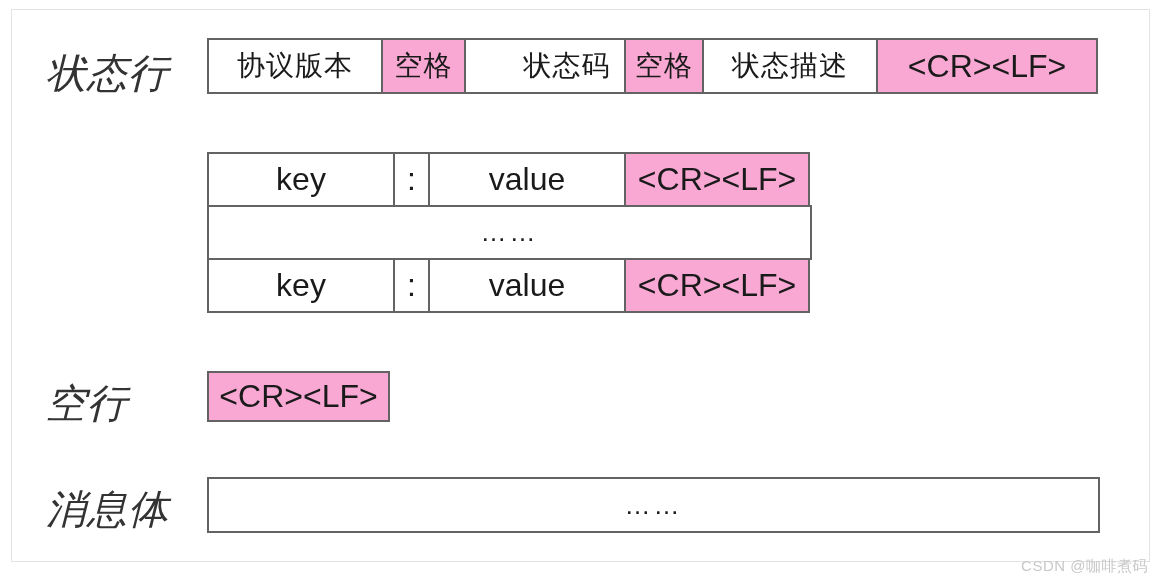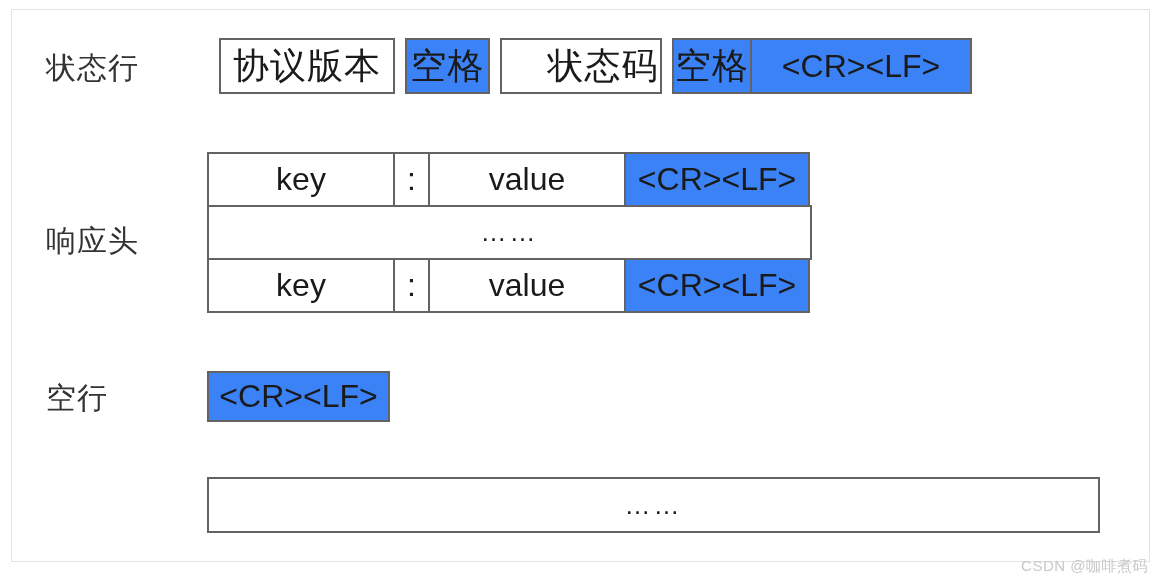--- a/index.html
+++ b/index.html
@@ -24,25 +24,26 @@
     top: 9px;
     width: 1139px;
     height: 553px;
     border: 1px solid #e3e3e3;
     background: #ffffff;
     box-sizing: border-box;
   }
 
   .row-label {
     position: absolute;
-    font-size: 30px;
+    font-size: 40px;
     line-height: 1;
     color: #333333;
     white-space: nowrap;
     letter-spacing: 1px;
+    font-style: italic;
   }
 
   .box-group {
     position: absolute;
     display: flex;
     box-sizing: border-box;
   }
 
   .cell {
     box-sizing: border-box;
@@ -51,23 +52,23 @@
     display: flex;
     align-items: center;
     justify-content: center;
     font-size: 32px;
     color: #1a1a1a;
     white-space: nowrap;
     margin-right: -2px;
   }
   .cell:last-child { margin-right: 0; }
 
-  .cell.gray { background: #3b82f6; }
+  .cell.gray { background: #f9a8d4; }
 
-  .cell.cn { font-size: 36px; letter-spacing: 1px; margin-left: 12px; }
+  .cell.cn { font-size: 28px; letter-spacing: 1px; }
 
   .stack {
     position: absolute;
     display: flex;
     flex-direction: column;
     box-sizing: border-box;
   }
   .stack-row {
     display: flex;
     margin-bottom: -2px;
@@ -97,24 +98,24 @@
 <div id="figure">
   <div class="figure-frame"></div>
 
   <div class="row-label" style="left:46px; top:53px;">状态行</div>
 
   <div class="box-group" style="left:207px; top:38px; width:893px; height:56px;">
     <div class="cell cn" style="width:176px; height:56px;">协议版本</div>
     <div class="cell cn gray" style="width:85px; height:56px;">空格</div>
     <div class="cell cn" style="width:162px; height:56px;padding-left:44px;">状态码</div>
     <div class="cell cn gray" style="width:80px; height:56px;">空格</div>
+    <div class="cell cn" style="width:176px; height:56px;">状态描述</div>
     <div class="cell gray" style="width:222px; height:56px;">&lt;CR&gt;&lt;LF&gt;</div>
   </div>
 
-  <div class="row-label" style="left:46px; top:226px;">响应头</div>
 
   <div class="stack" style="left:207px; top:152px; width:605px;">
 
     <div class="stack-row">
       <div class="cell" style="width:188px; height:55px;">key</div>
       <div class="cell" style="width:37px; height:55px;">:</div>
       <div class="cell" style="width:198px; height:55px;">value</div>
       <div class="cell gray" style="width:186px; height:55px;">&lt;CR&gt;&lt;LF&gt;</div>
     </div>
 
@@ -129,19 +130,20 @@
       <div class="cell gray" style="width:186px; height:55px;">&lt;CR&gt;&lt;LF&gt;</div>
     </div>
   </div>
 
   <div class="row-label" style="left:46px; top:383px;text-align:right;">空行</div>
 
   <div class="box-group" style="left:207px; top:371px; width:183px; height:51px;">
     <div class="cell gray" style="width:183px; height:51px;">&lt;CR&gt;&lt;LF&gt;</div>
   </div>
 
+  <div class="row-label" style="left:46px; top:489px;">消息体</div>
 
   <div class="box-group" style="left:207px; top:477px; width:893px; height:56px;">
     <div class="cell ellipsis" style="width:893px; height:56px;">……</div>
   </div>
 
   <div class="watermark">CSDN @咖啡煮码</div>
 </div>
 
 </body></html>

